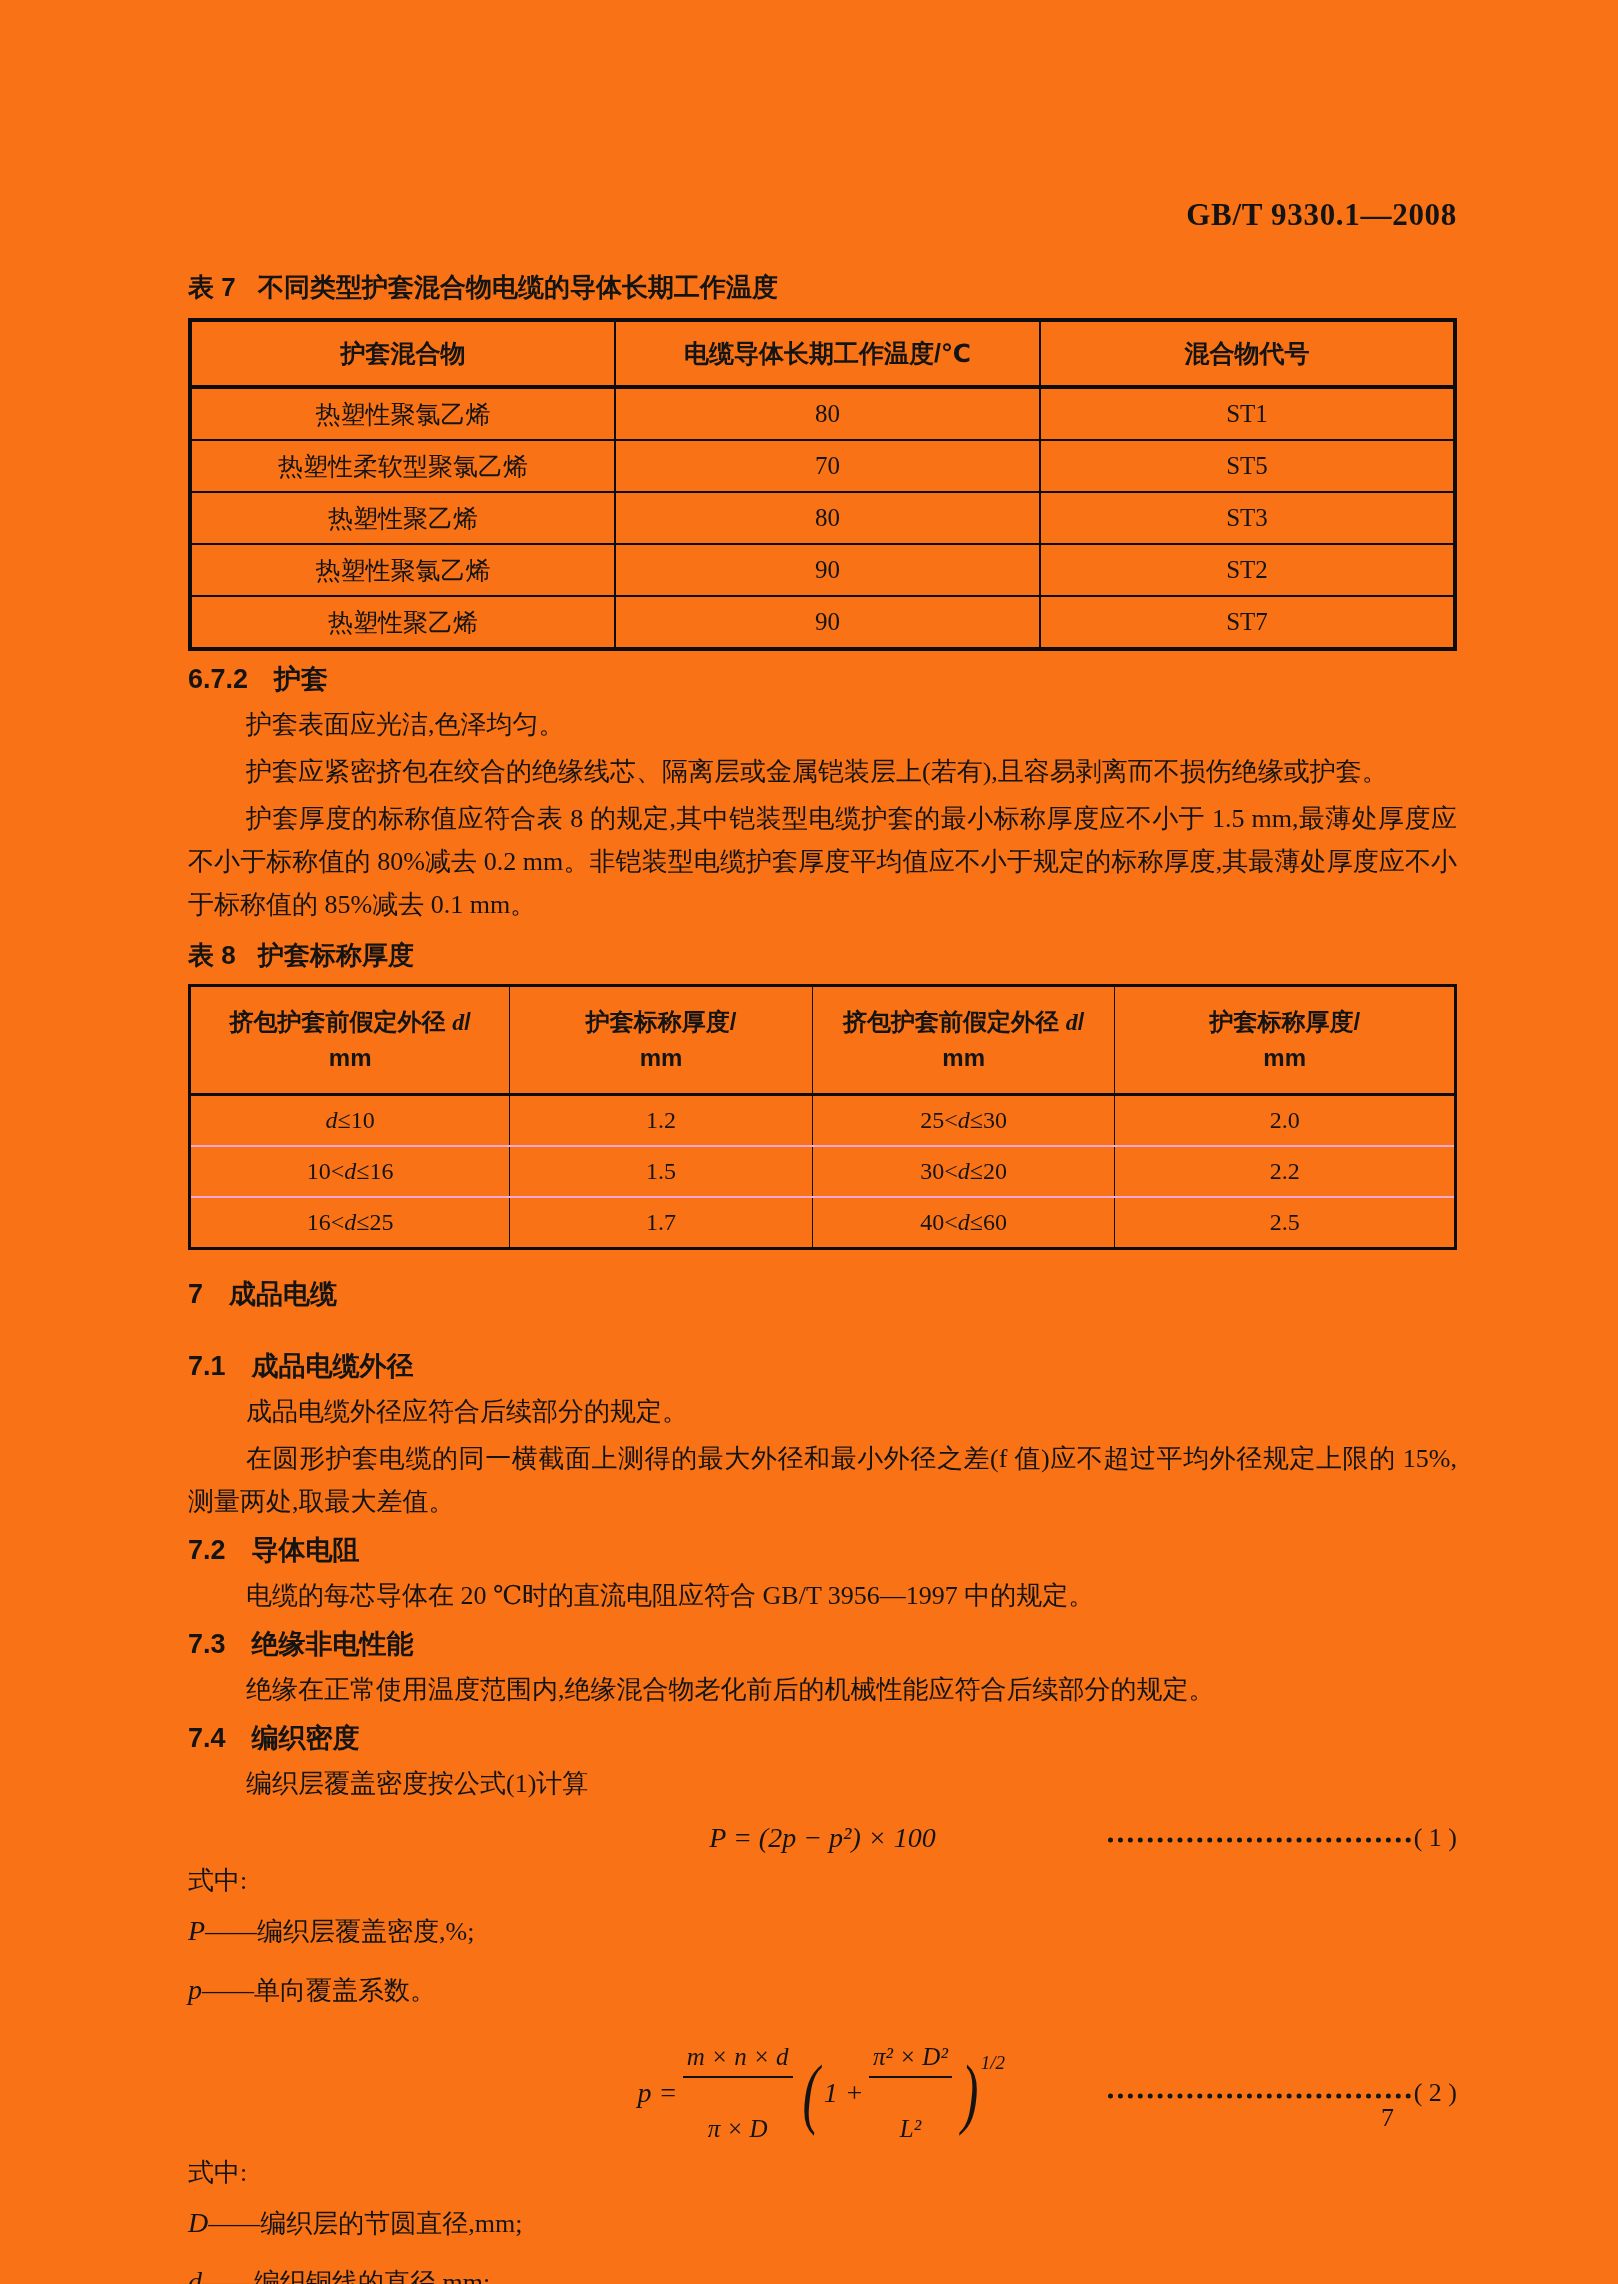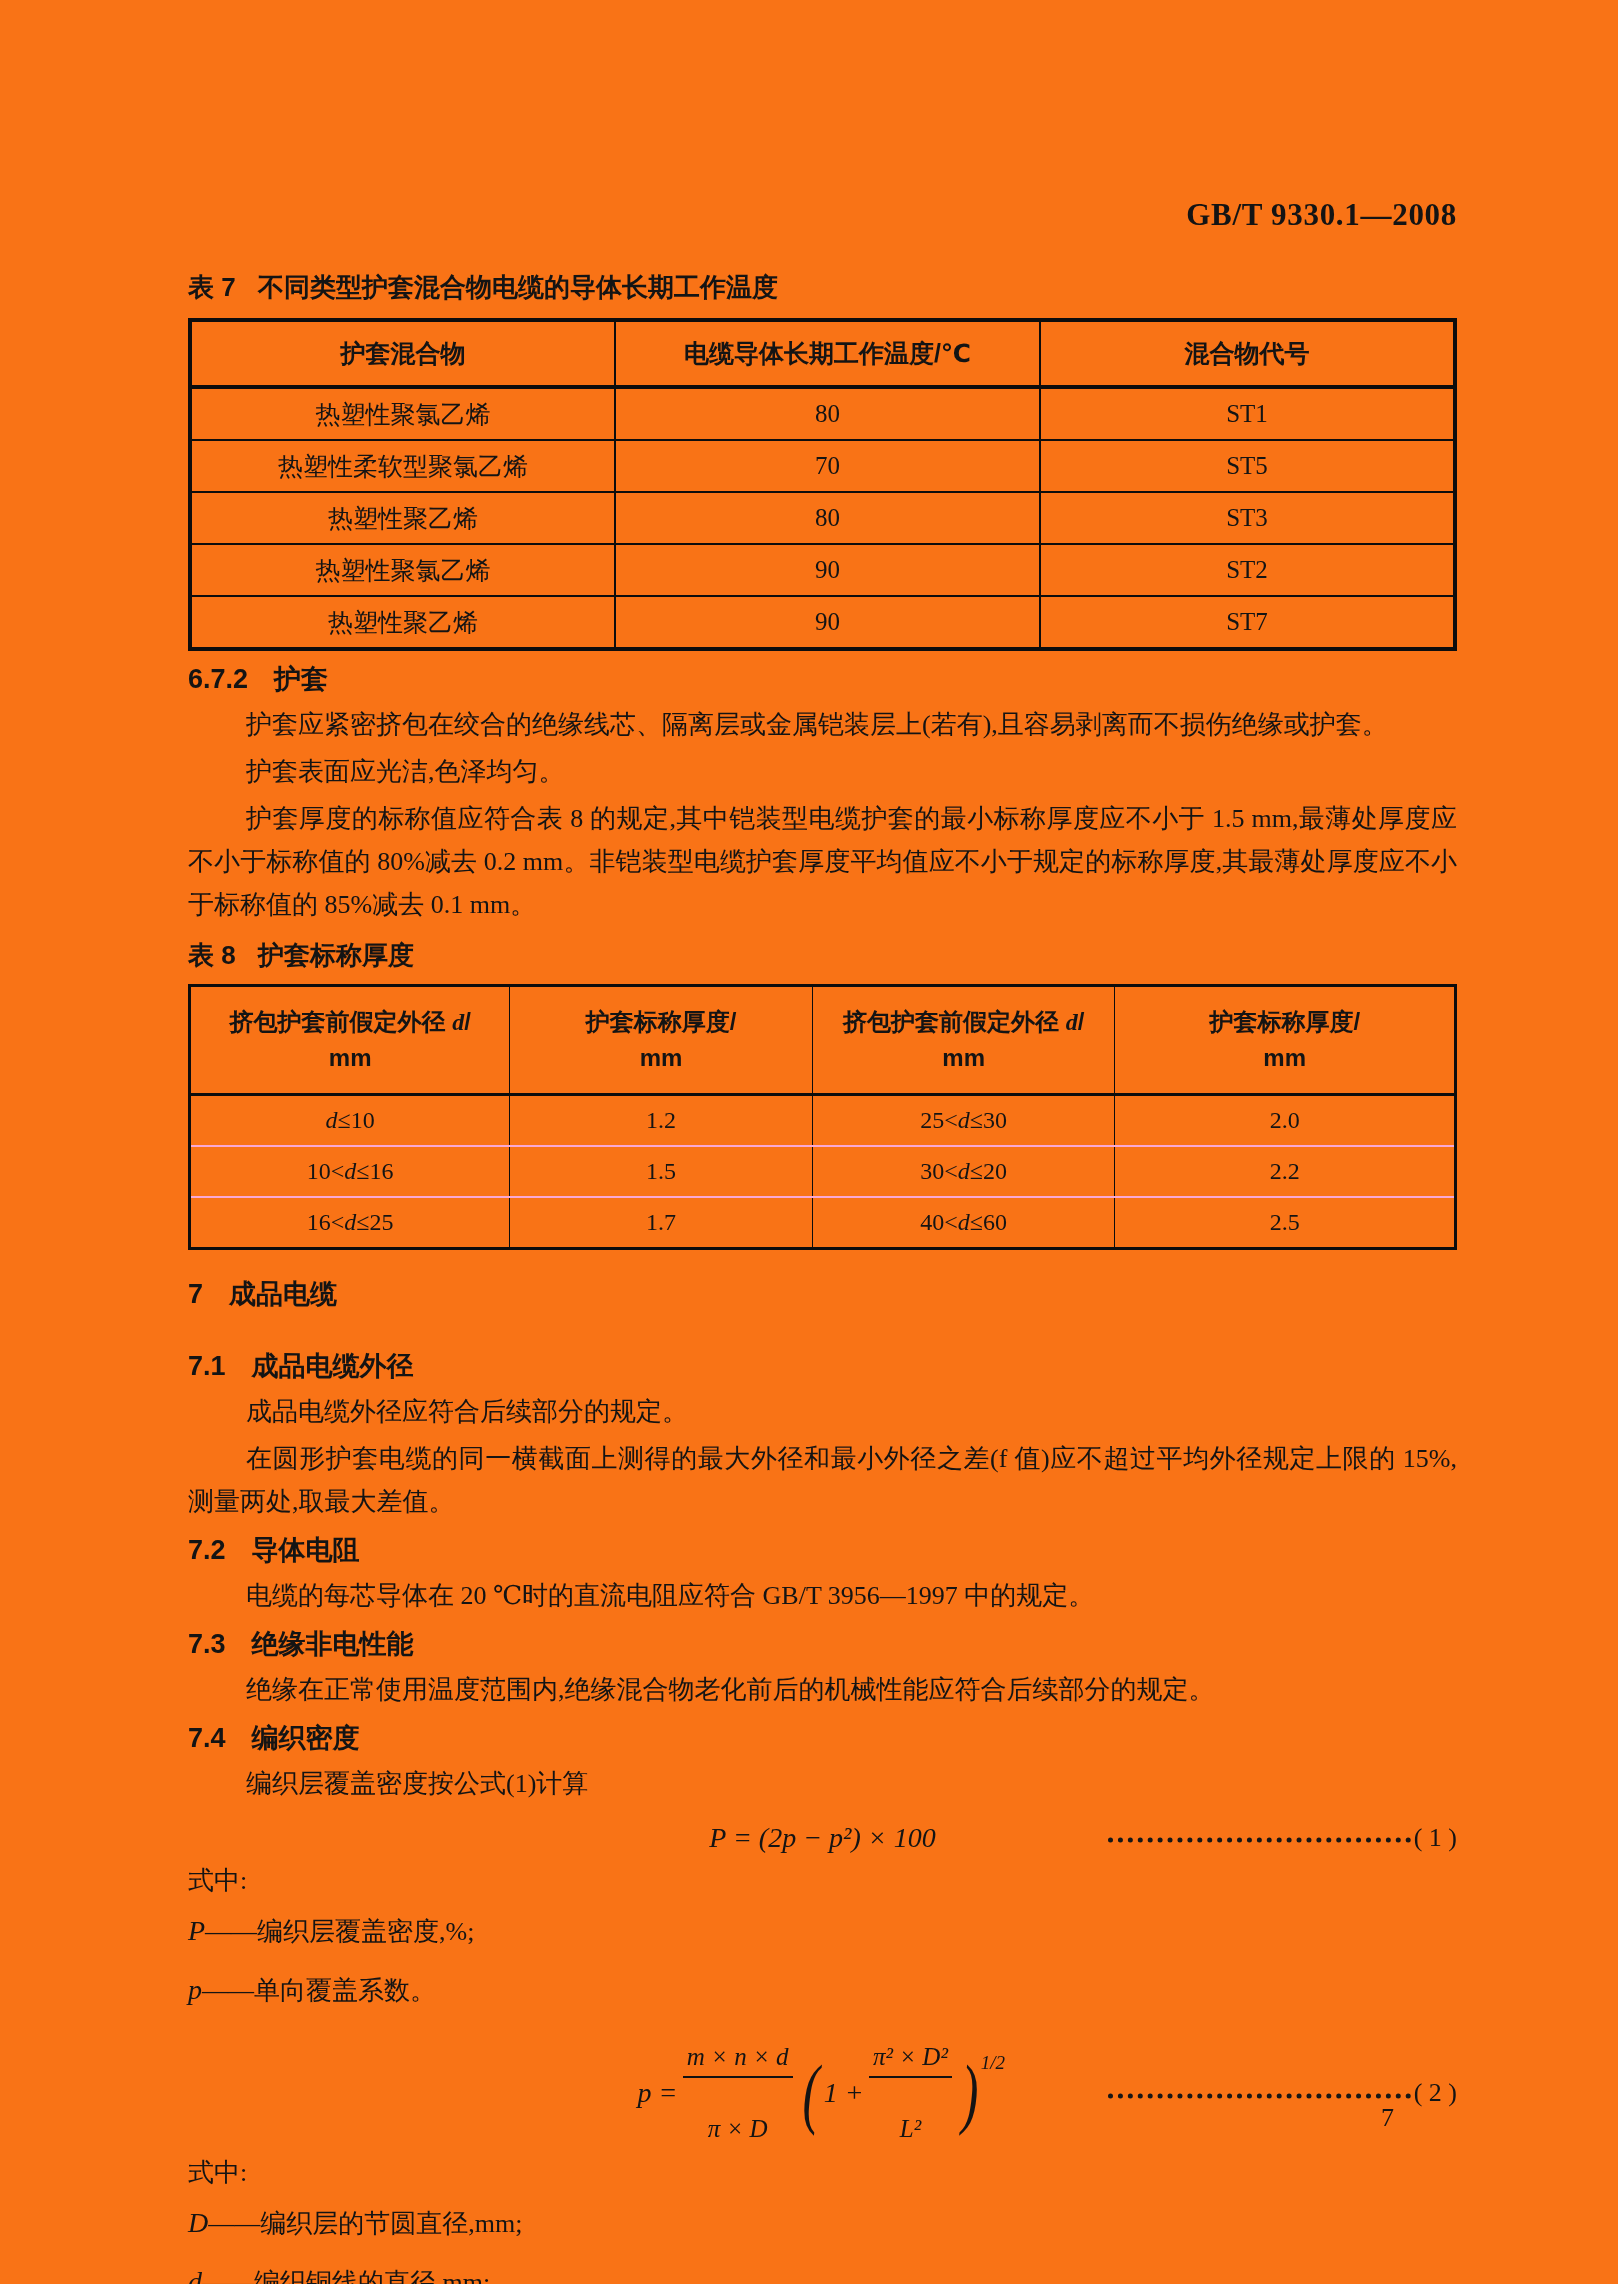--- a/index.html
+++ b/index.html
@@ -145,22 +145,22 @@
             <td>热塑性聚乙烯</td>
             <td>90</td>
             <td>ST7</td>
           </tr>
       </tbody>
     </table>
 
     <h3 class="sec">
       <span class="n">6.7.2</span><span>护套</span>
     </h3>
+    <p class="para indent">护套表面应光洁,色泽均匀。</p>
     <p class="para indent">护套应紧密挤包在绞合的绝缘线芯、隔离层或金属铠装层上(若有),且容易剥离而不损伤绝缘或护套。</p>
-    <p class="para indent">护套表面应光洁,色泽均匀。</p>
     <p class="para indent">护套厚度的标称值应符合表 8 的规定,其中铠装型电缆护套的最小标称厚度应不小于 1.5 mm,最薄处厚度应不小于标称值的 80%减去 0.2 mm。非铠装型电缆护套厚度平均值应不小于规定的标称厚度,其最薄处厚度应不小于标称值的 85%减去 0.1 mm。</p>
 
     <div class="tcap" style="margin-top:12px">
       <span class="cap-label">表 8</span><span>护套标称厚度</span>
     </div>
 
     <table class="t8">
       <colgroup>
           <col style="width:25.3%">
           <col style="width:23.9%">

